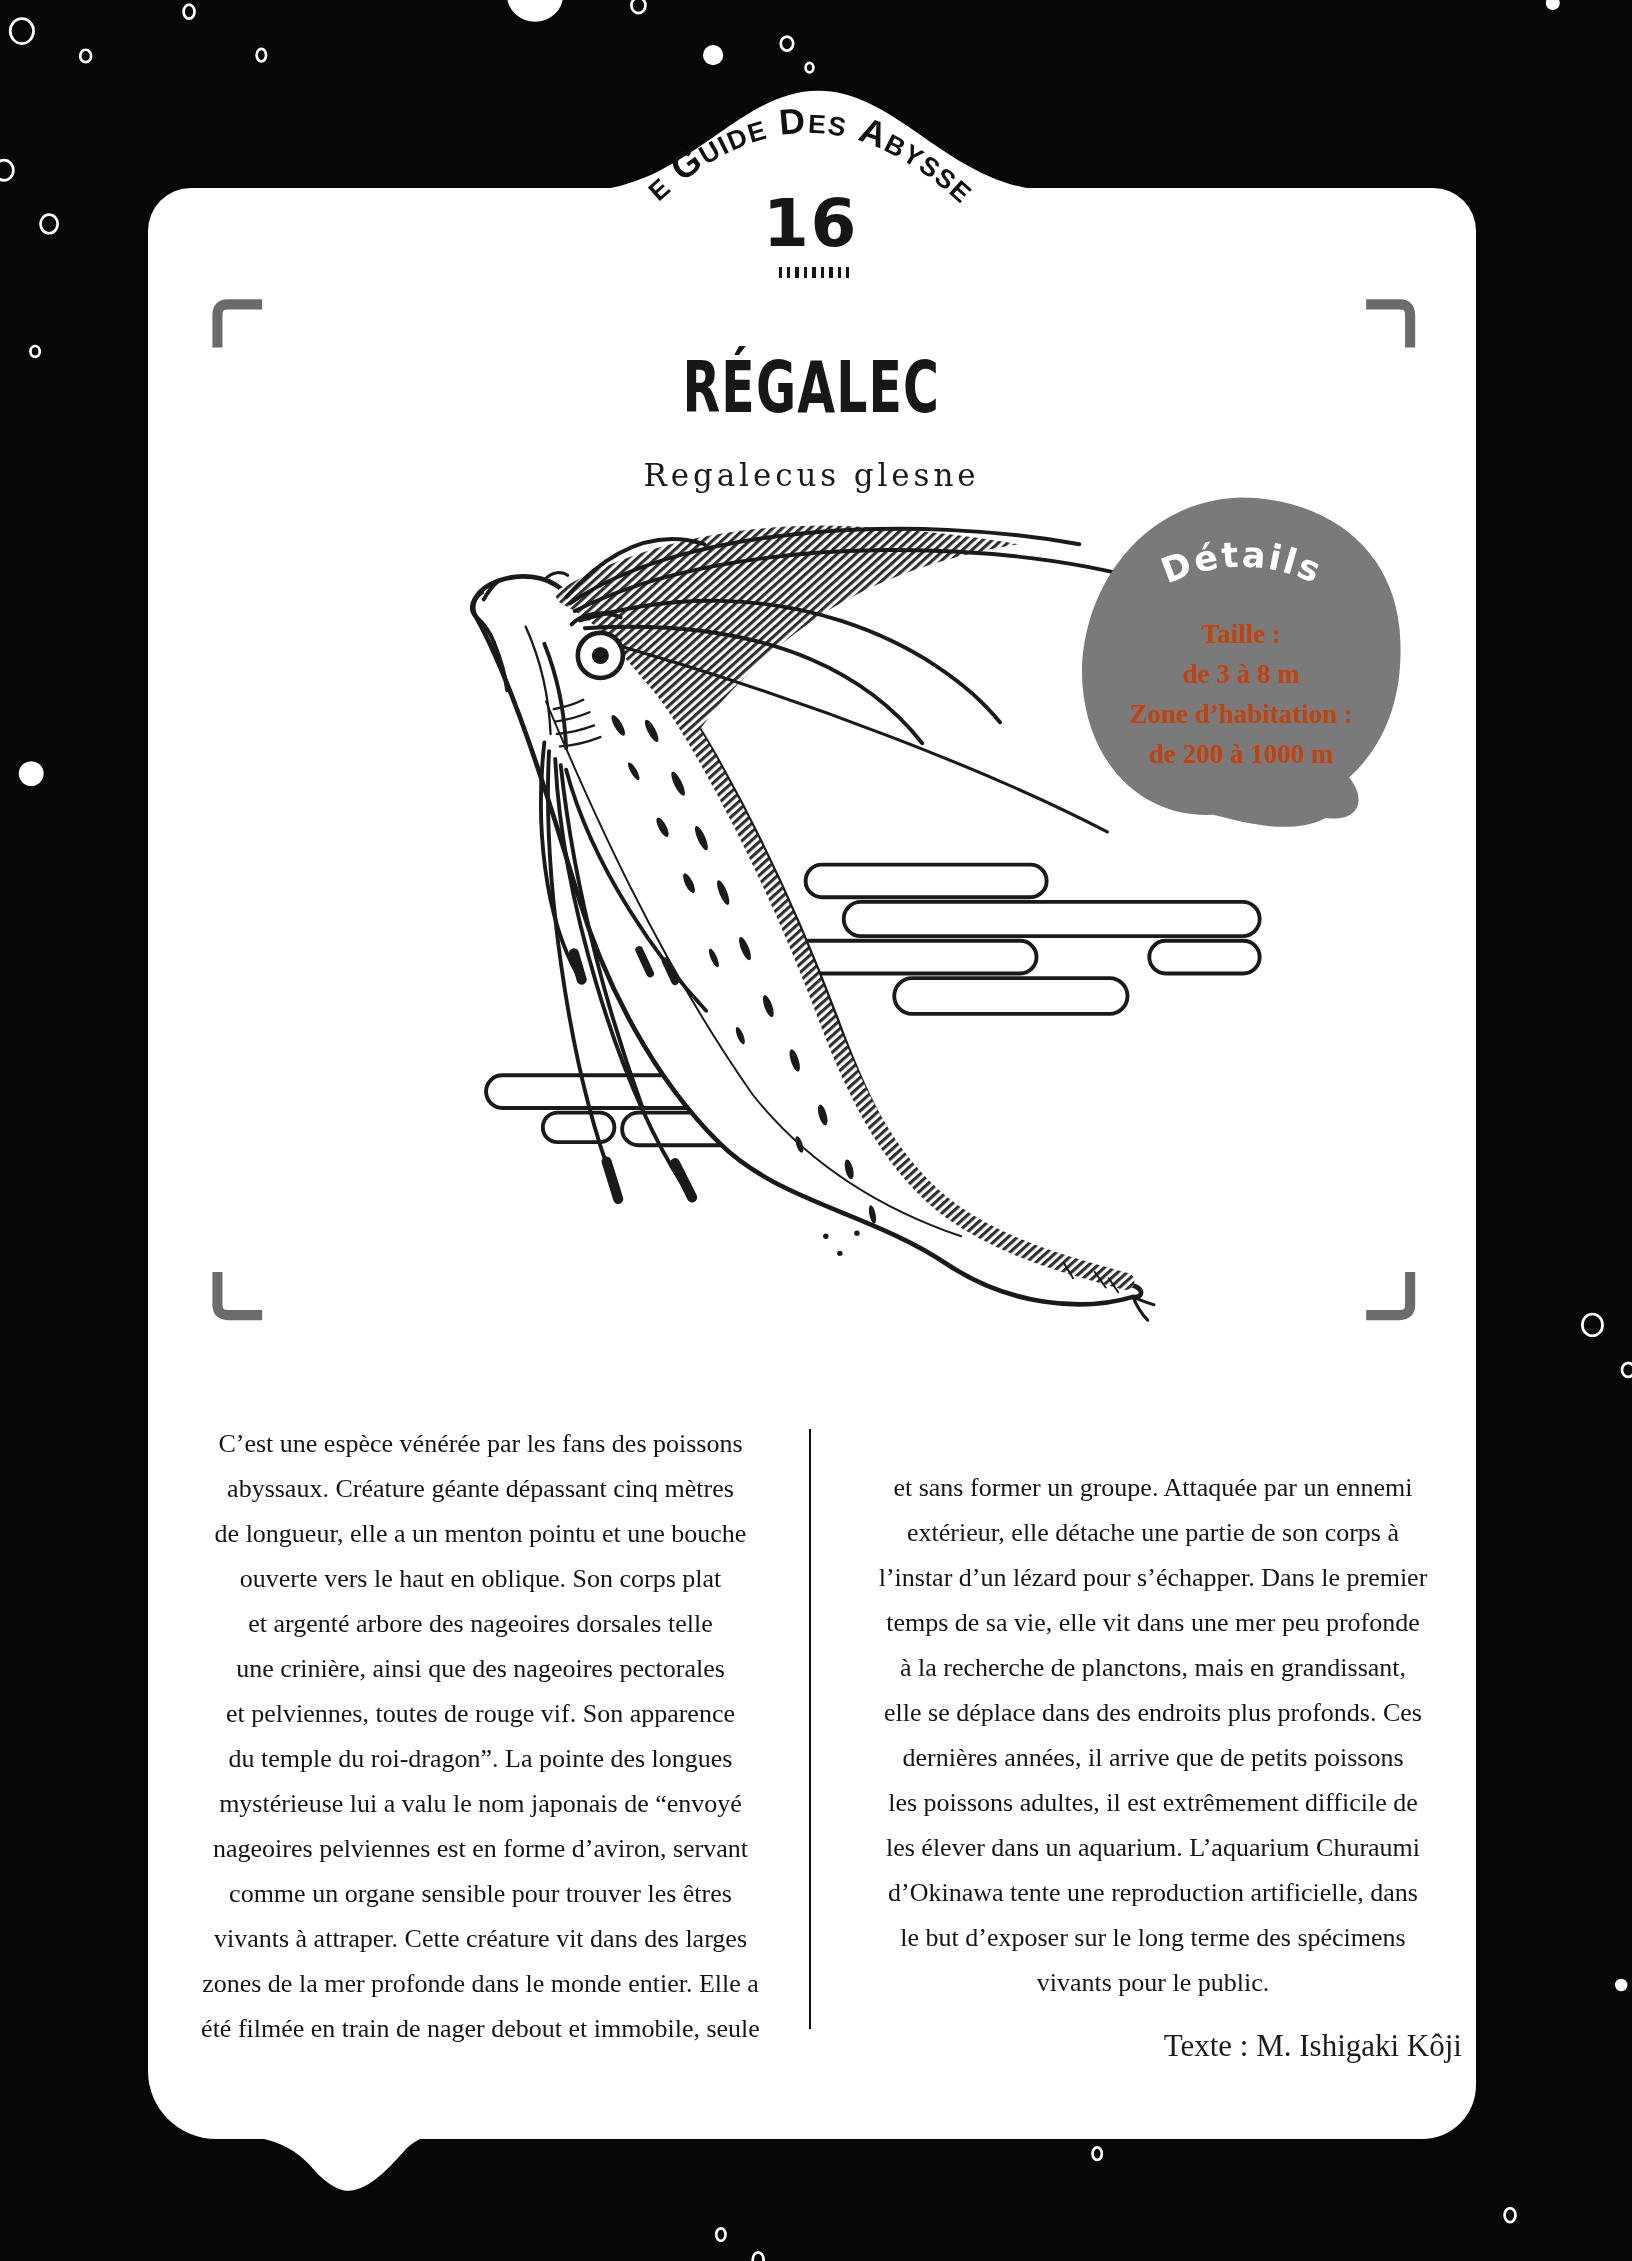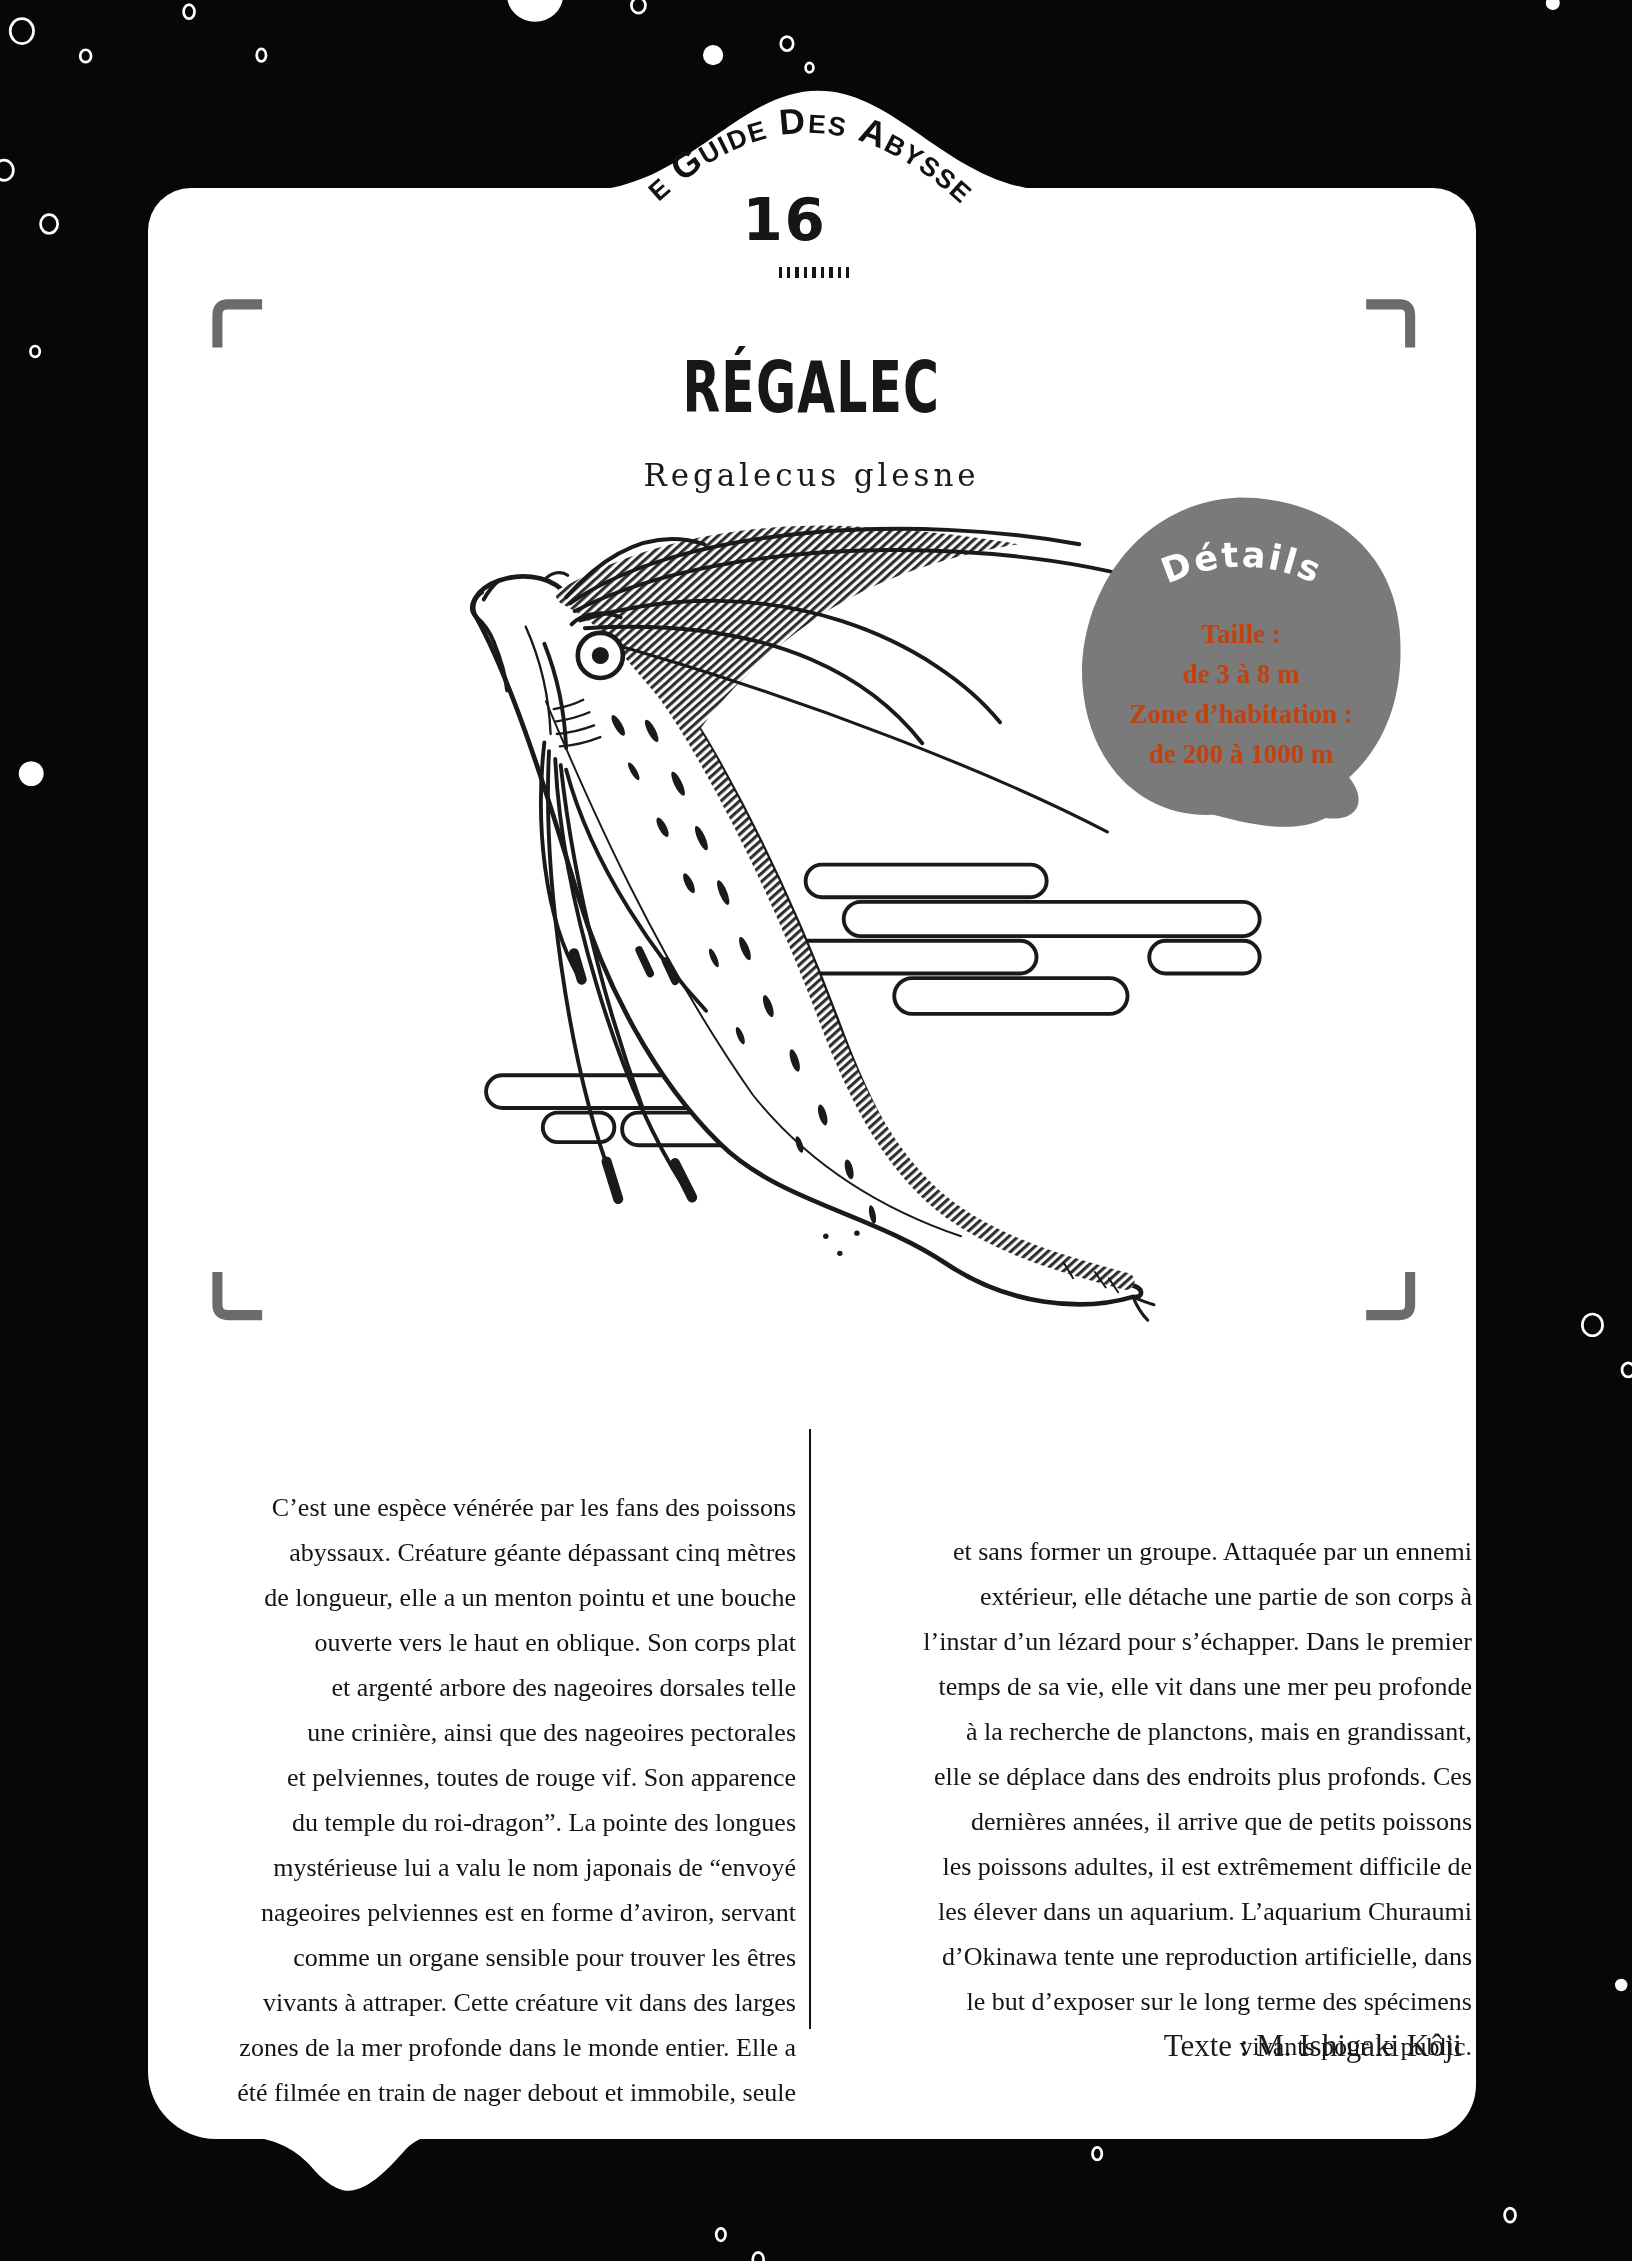--- a/index.html
+++ b/index.html
@@ -17,44 +17,44 @@
   #card{
     left:148px;top:188px;width:1328px;height:1951px;
     background:#ffffff;
     border-radius:43px 43px 54px 68px;
   }
   #card-arch{left:587px;top:86px;width:463px;height:105px;}
   #card-drip{left:245px;top:2136px;width:187px;height:58px;}
 
   
   #page-number{
-    left:668px;top:191px;width:233px;height:86px;
+    left:694px;top:191px;width:233px;height:86px;
     font-family:"DejaVu Sans", sans-serif;
-    font-weight:bold;font-size:58px;line-height:1;
+    font-weight:bold;font-size:66px;line-height:1;
     letter-spacing:1.6px;text-align:center;color:#161616;
   }
   #ticks{left:771px;top:267px;width:86px;display:flex;gap:5.4px;justify-content:center;}
   .tick{width:3.1px;height:11px;background:#161616;display:inline-block;}
 
   
   #species-title{
     left:345px;top:351px;width:933px;text-align:center;
     font-family:"DejaVu Sans", sans-serif;font-weight:bold;
     font-size:72px;line-height:1;color:#171717;white-space:nowrap;
   }
   #species-title .squeeze{display:inline-block;transform:scaleX(0.68);transform-origin:center;letter-spacing:1.6px;}
   #latin-name{
     left:345px;top:457px;width:933px;text-align:center;
     font-family:"DejaVu Serif", serif;font-size:31px;letter-spacing:3.9px;color:#1b1b1b;
   }
 
   
   .column{
-    top:1485px;width:631px;
-    font-size:26px;line-height:45px;text-align:right;color:#141414;
+    top:1421px;width:631px;
+    font-size:26px;line-height:45px;text-align:center;color:#141414;
   }
   #col-left{left:165px;}
   #col-right{left:834px;width:638px;margin-top:44px;}
   #col-divider{left:809px;top:1429px;width:2.3px;height:600px;background:#111;}
   #credit{
     left:778px;top:2028px;width:684px;text-align:right;
     font-size:31px;color:#1b1b1b;
   }
 
   

